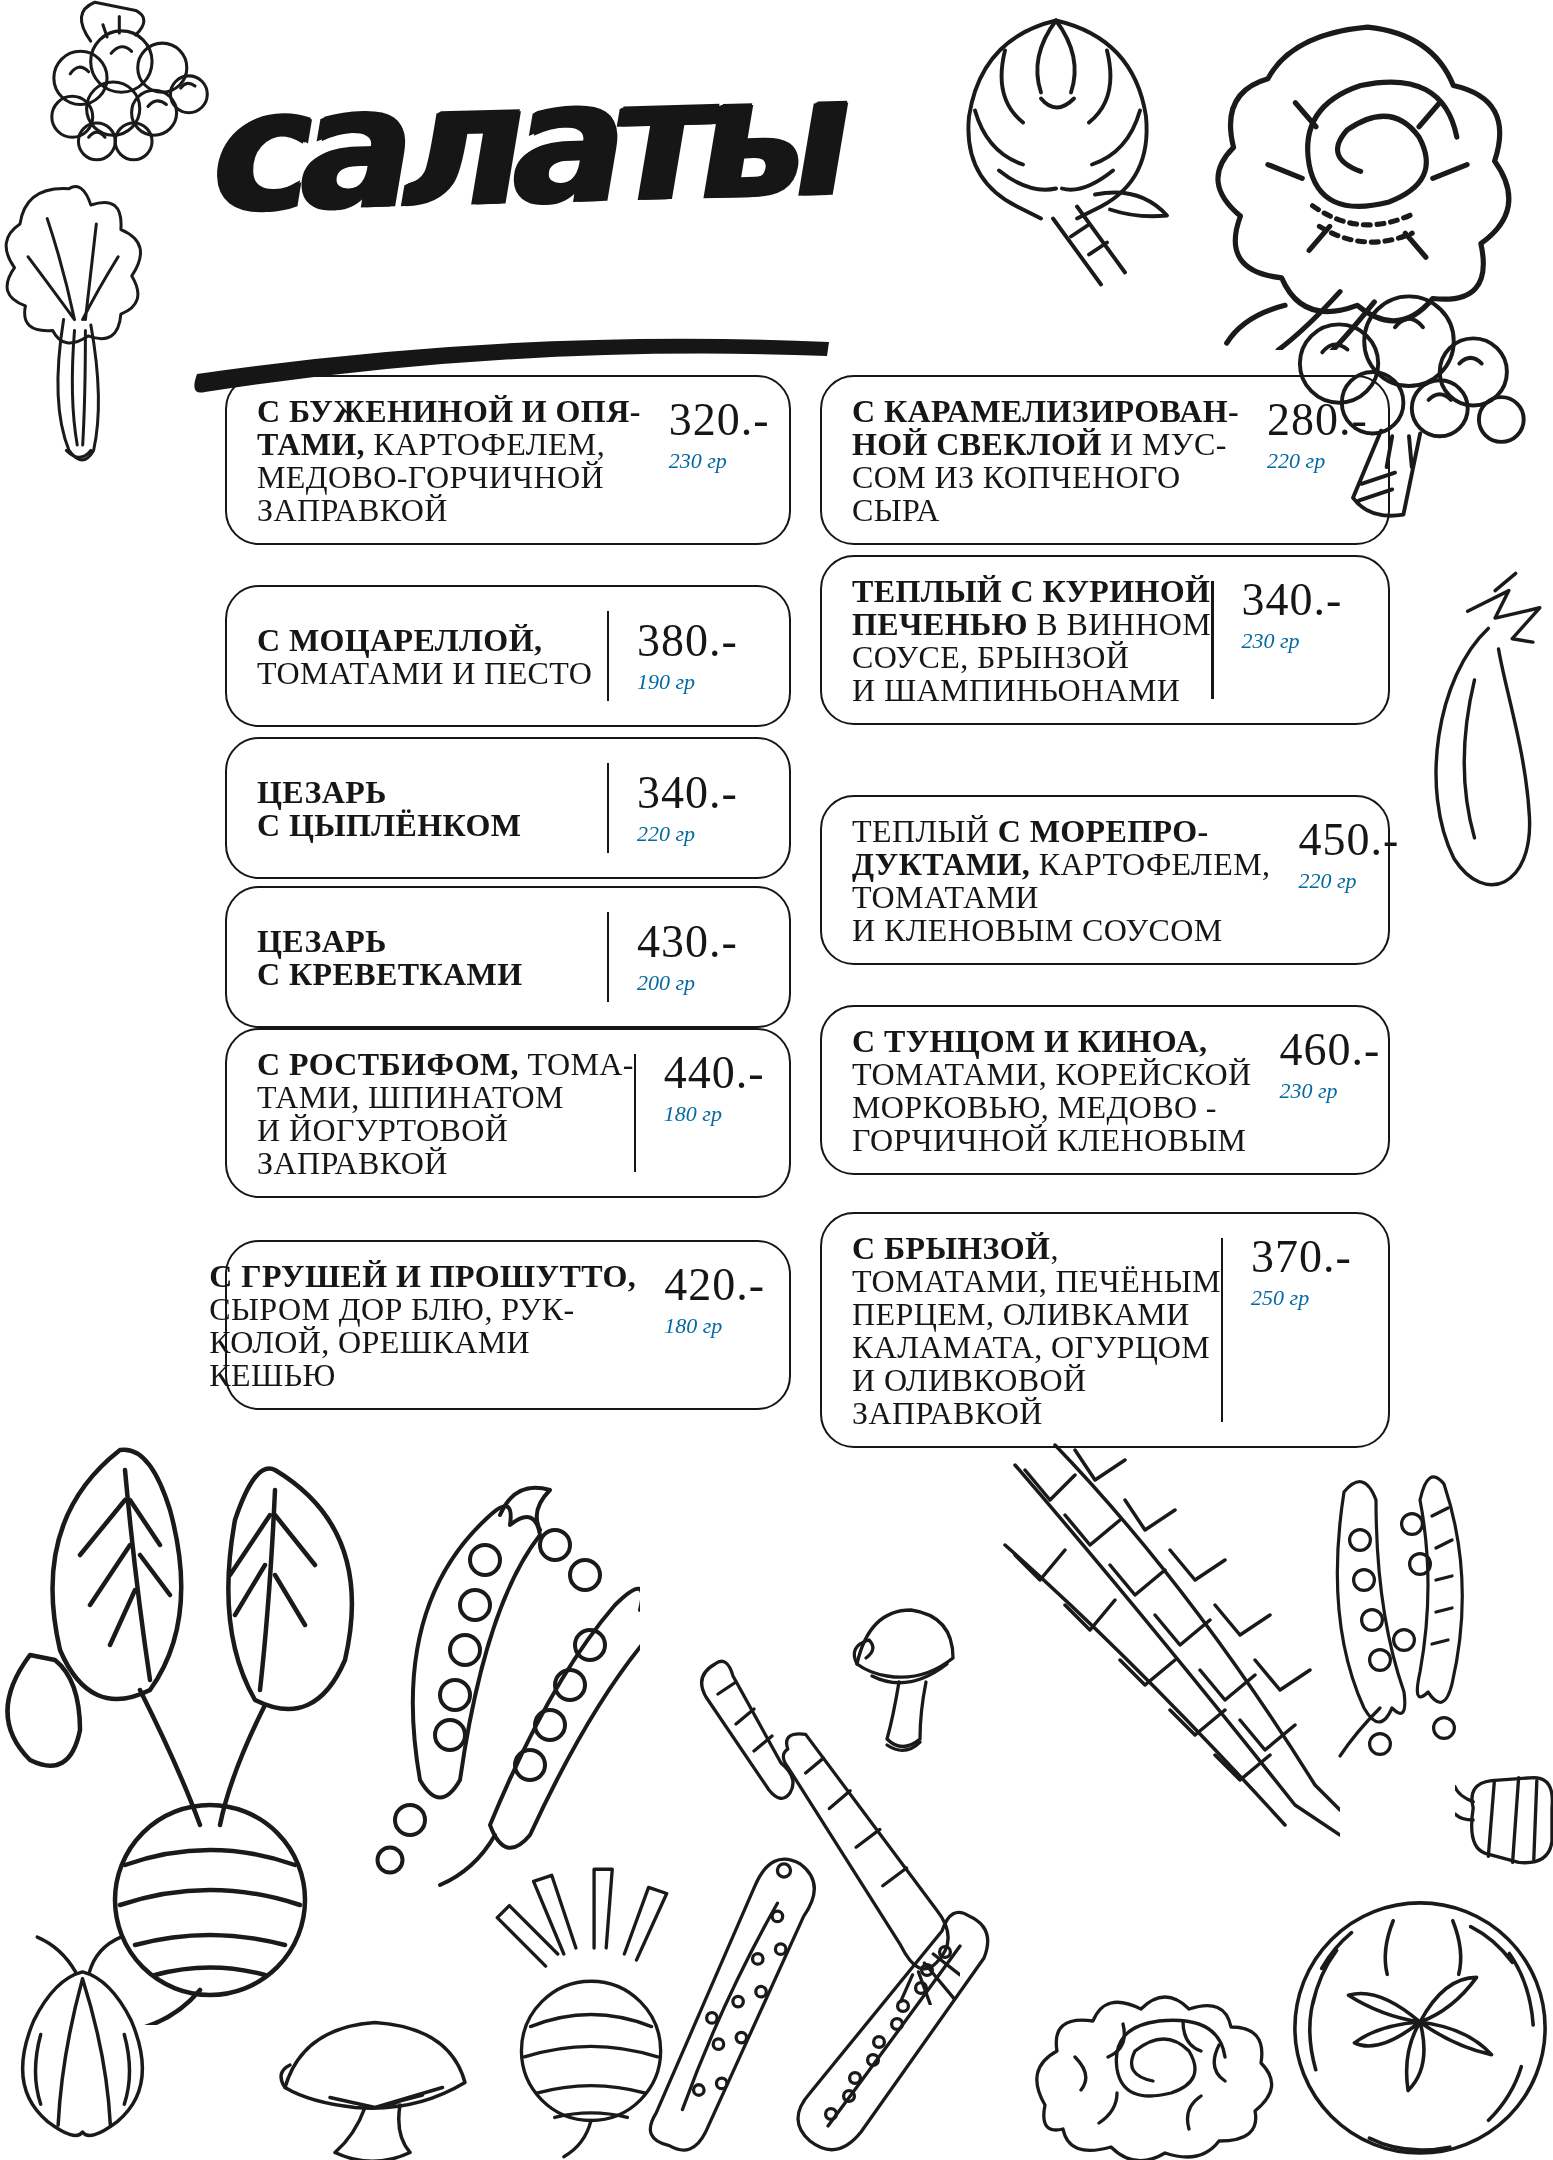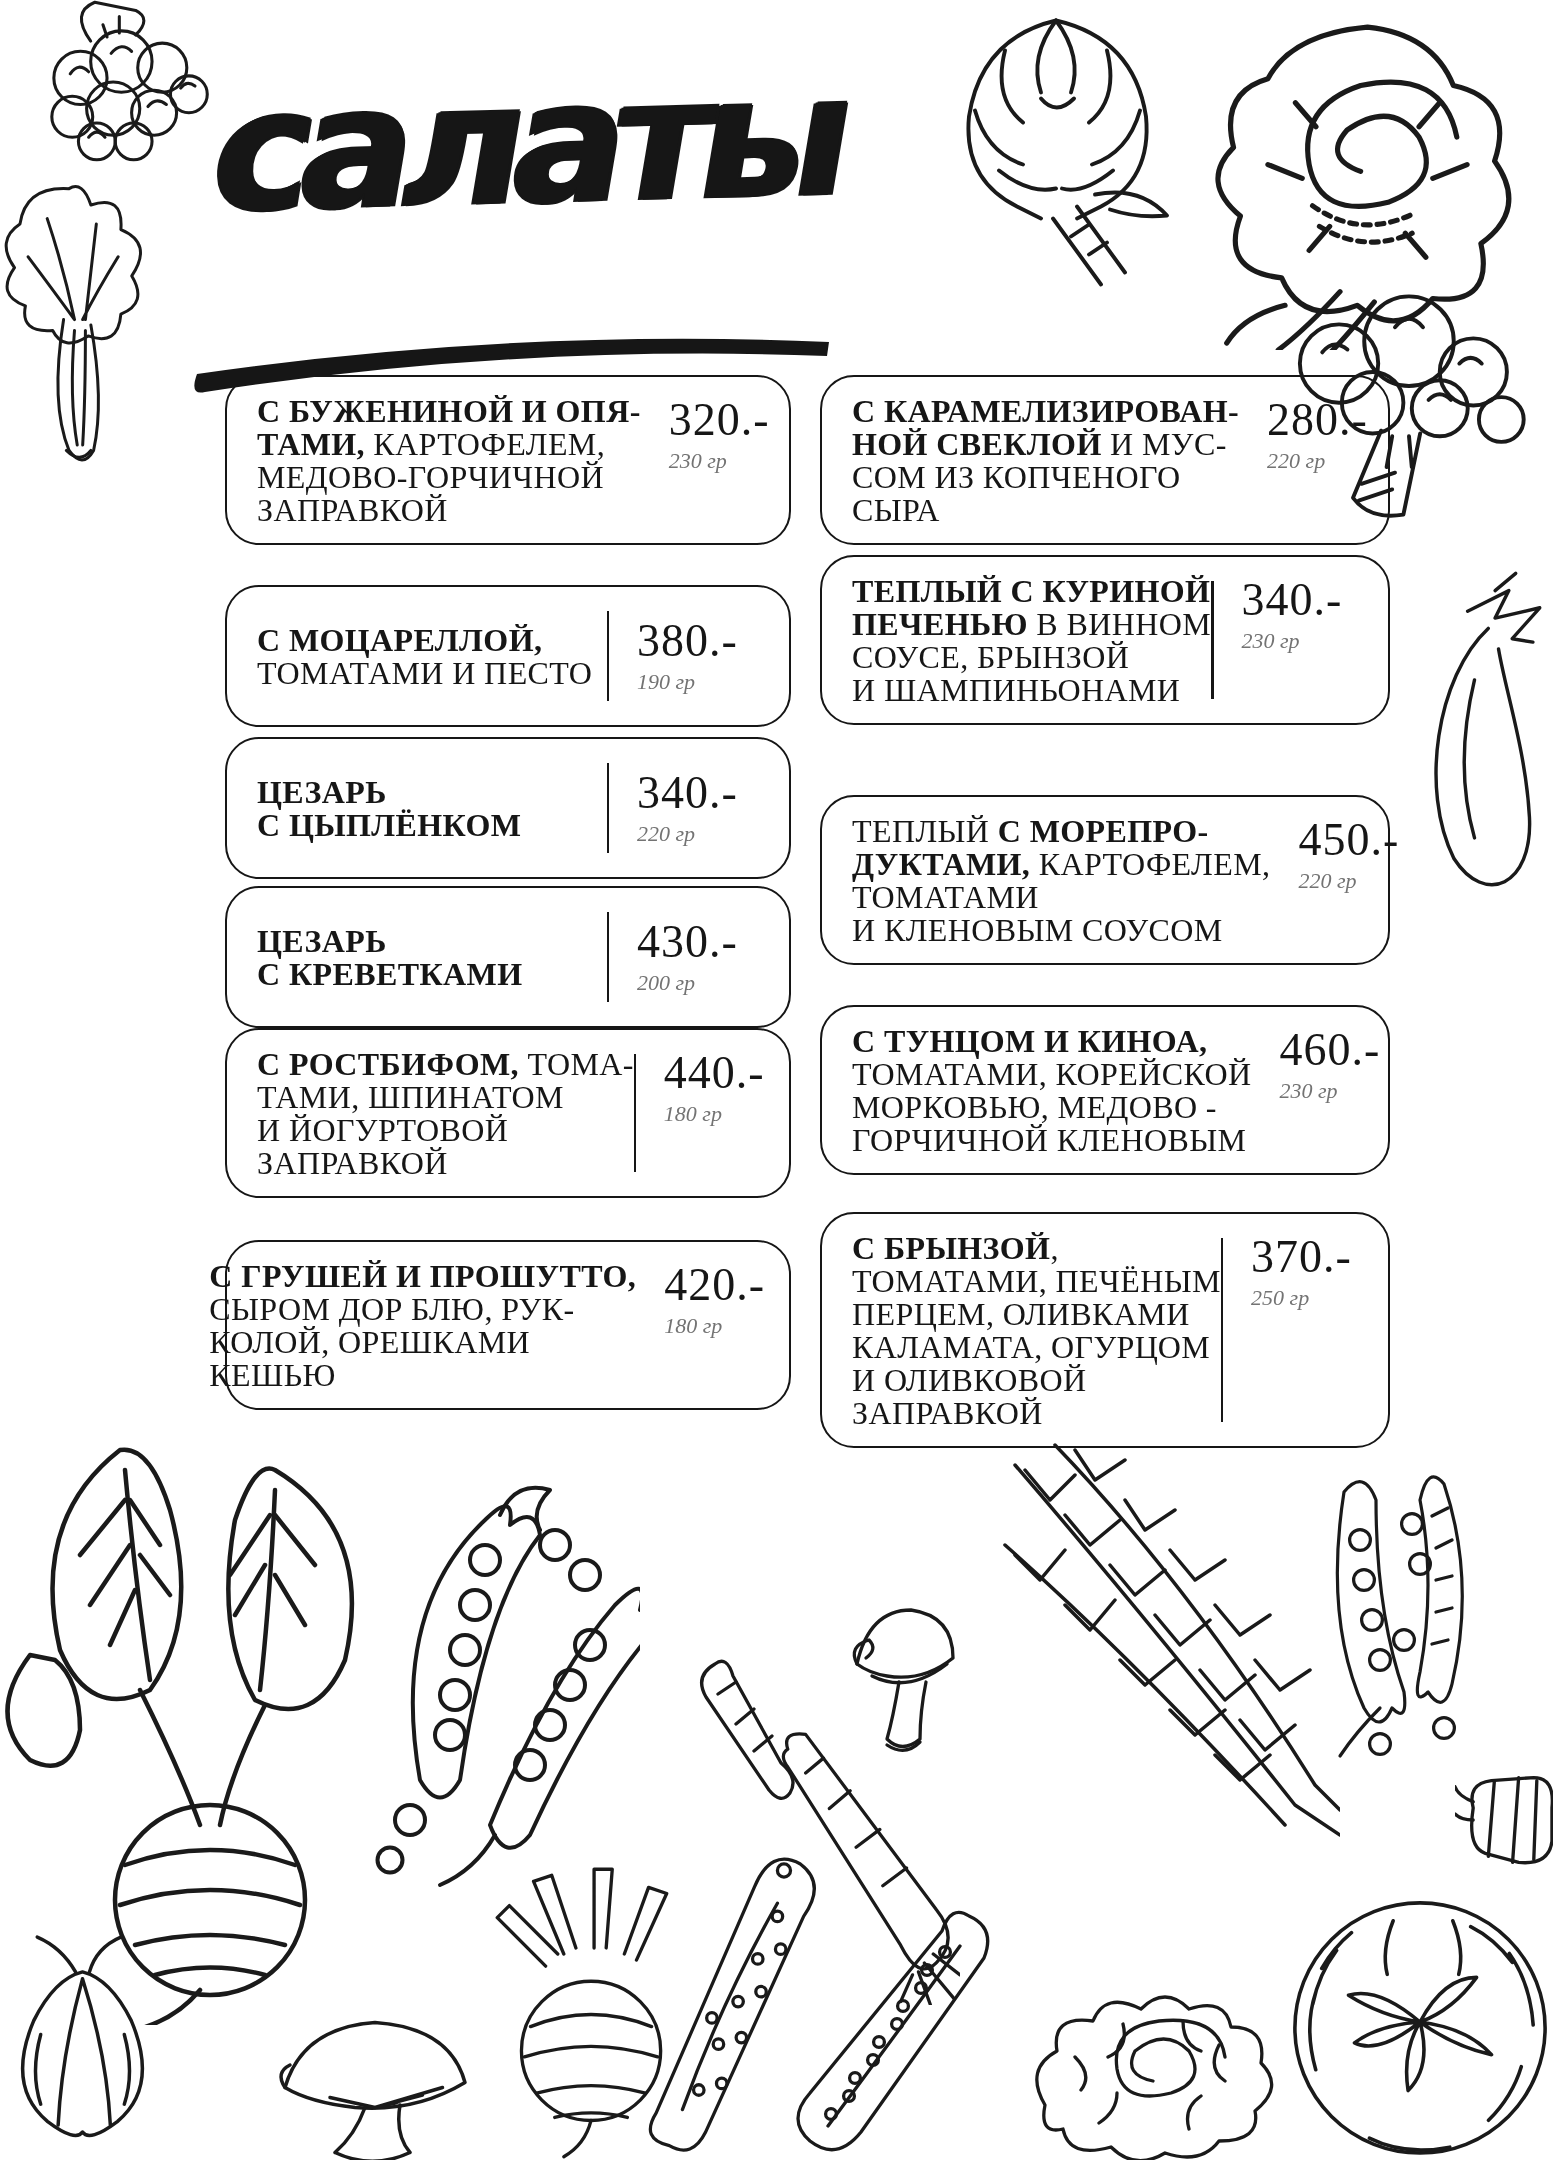--- a/index.html
+++ b/index.html
@@ -31,21 +31,21 @@
     background:transparent;
   }
   .card.tall{align-items:flex-start;}
   .item-text{flex:1;padding-top:2px;}
   .line{font-size:32px;line-height:33px;white-space:nowrap;letter-spacing:.4px;}
   .line .b{font-weight:bold;}
   .vline{width:2.5px;background:#161616;align-self:stretch;margin:8px 0;}
   .price-col{width:128px;padding-left:28px;align-self:center;}
   .card.tall .price-col{align-self:flex-start;margin-top:4px;}
   .price{font-size:46px;line-height:1;letter-spacing:1px;}
-  .weight{font-size:22px;font-style:italic;margin-top:5px;color:#737373;}
+  .weight{font-size:22px;font-style:italic;margin-top:5px;color:#0369a1;}
   
   .illus{position:absolute;z-index:3;pointer-events:none;}
   .illus svg{width:100%;height:100%;display:block;}
   .illus path,.illus circle{stroke:#1a1a1a;fill:none;stroke-linecap:round;stroke-linejoin:round;}
   .fill-ink path{fill:#161616;stroke:none;}
 </style>
 </head>
 <body>
 
 <div class="title">салаты</div>

